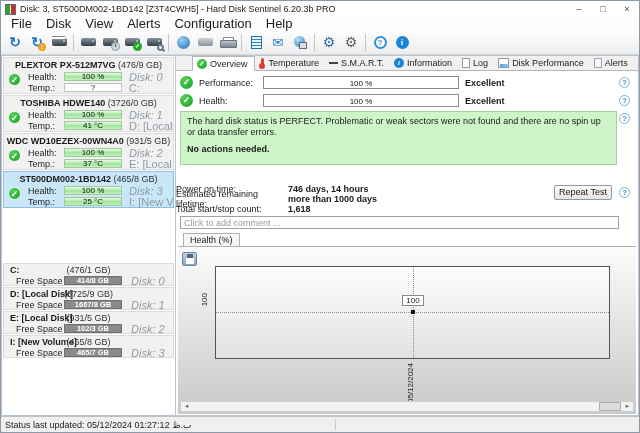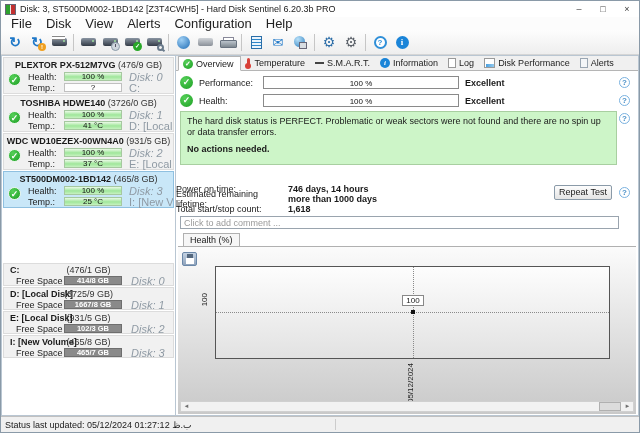--- a/index.html
+++ b/index.html
@@ -67,21 +67,21 @@
   .row-right.it { font-style:italic; }
   .sidebar-gap { height:54px; background:#fff; }
   .part-card { height:23px; background:#f1f1f1; border:1px solid #dcdcdc; margin-bottom:1px; position:relative; padding-top:1px; }
   .part-title { height:10px; line-height:10px; position:relative; padding-left:6px; }
   .part-title .psz { position:absolute; left:50%; transform:translateX(-50%); color:#333; }
   .part-row { display:grid; grid-template-columns:12px 48px 60px 1fr; align-items:center; height:11px; }
   .used-bar { position:relative; width:58px; height:9px; background:#8a8a8a; border:1px solid #6e6e6e; overflow:hidden; }
   .used-fill { height:100%; background:linear-gradient(#5db3e8,#1f7fc4); }
   .used-text { position:absolute; inset:0; color:#fff; font-size:7.5px; font-weight:bold; text-align:center; line-height:8px; }
   
-  .tabbar { height:15px; background:#f0f0f0; border-bottom:1px solid #b5b5b5; display:flex; align-items:flex-end; padding-left:2px; }
+  .tabbar { height:15px; background:#f0f0f0; border-bottom:1px solid #b5b5b5; display:flex; align-items:flex-end; padding-left:16px; }
   .tab { font-size:9px; padding:1px 6px 1px 4px; display:flex; gap:3px; align-items:center; color:#222; height:14px; }
   .tab.selected { background:#fff; border:1px solid #b5b5b5; border-bottom:1px solid #fff; margin-bottom:-1px; height:15px; }
   .mini-check { width:10px; height:10px; border-radius:50%; background:radial-gradient(circle at 35% 30%, #55d058, #1d9f24); color:#fff; font-size:7px; font-weight:bold; text-align:center; line-height:10px; }
   .thermo { width:3px; height:10px; background:#d84038; border-radius:2px; position:relative; margin:0 2px; }
   .thermo::after { content:""; position:absolute; left:-1.5px; bottom:-1px; width:6px; height:6px; background:#d84038; border-radius:50%; }
   .dash-ic { width:9px; height:2px; background:#444; }
   .mini-info { width:10px; height:10px; border-radius:50%; background:#1a84d8; color:#fff; font-size:7px; font-family:"Liberation Serif",serif; font-style:italic; font-weight:bold; text-align:center; line-height:10px; }
   .doc-ic { width:8px; height:10px; background:#fff; border:1px solid #999; }
   .perf-ic { width:11px; height:10px; background:#fff; border:1px solid #999; position:relative; overflow:hidden; }
   .perf-ic::before { content:""; position:absolute; left:1px; top:5px; width:9px; height:3px; background:linear-gradient(90deg,#4aa0e0,#9fd0f0); }

